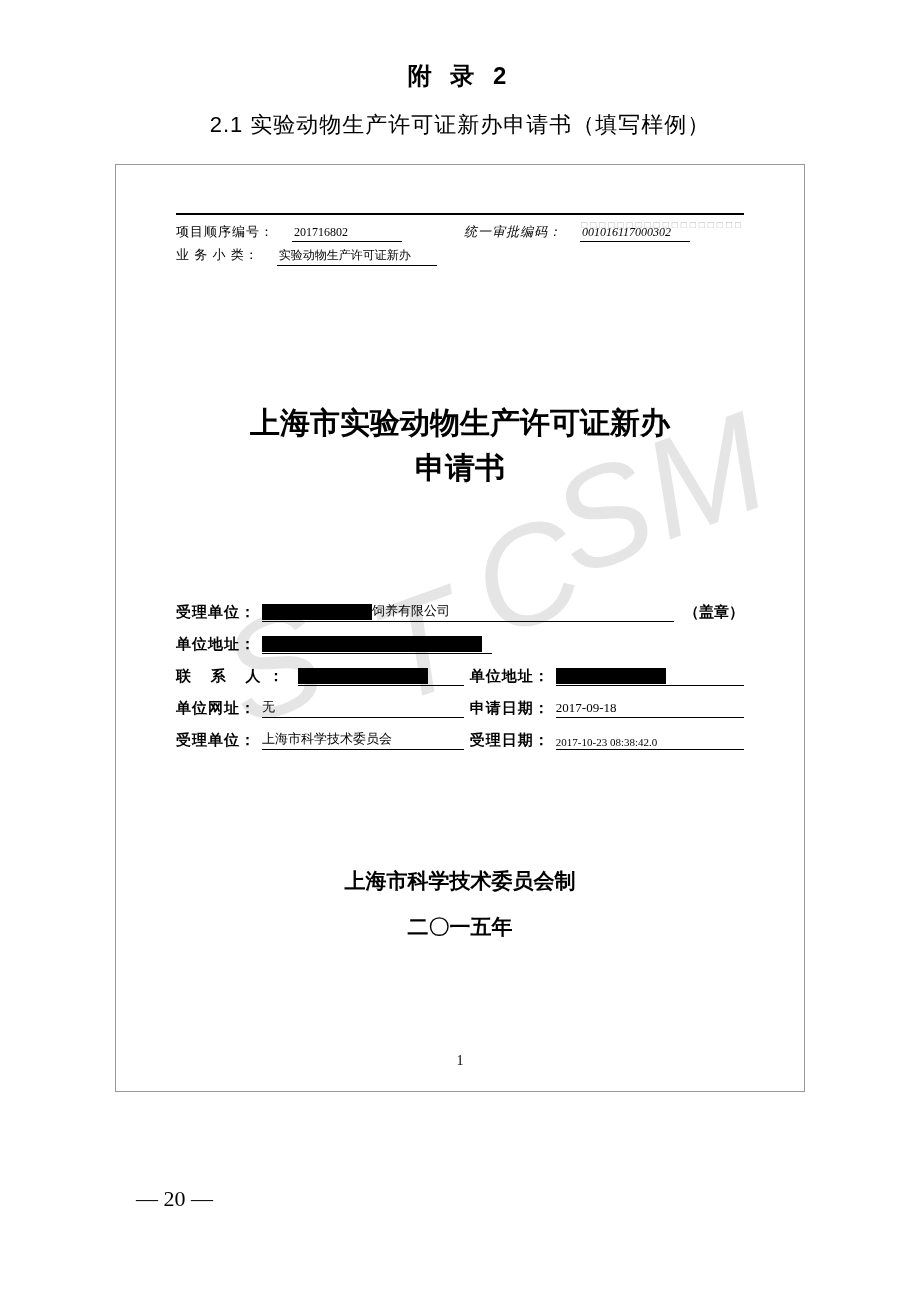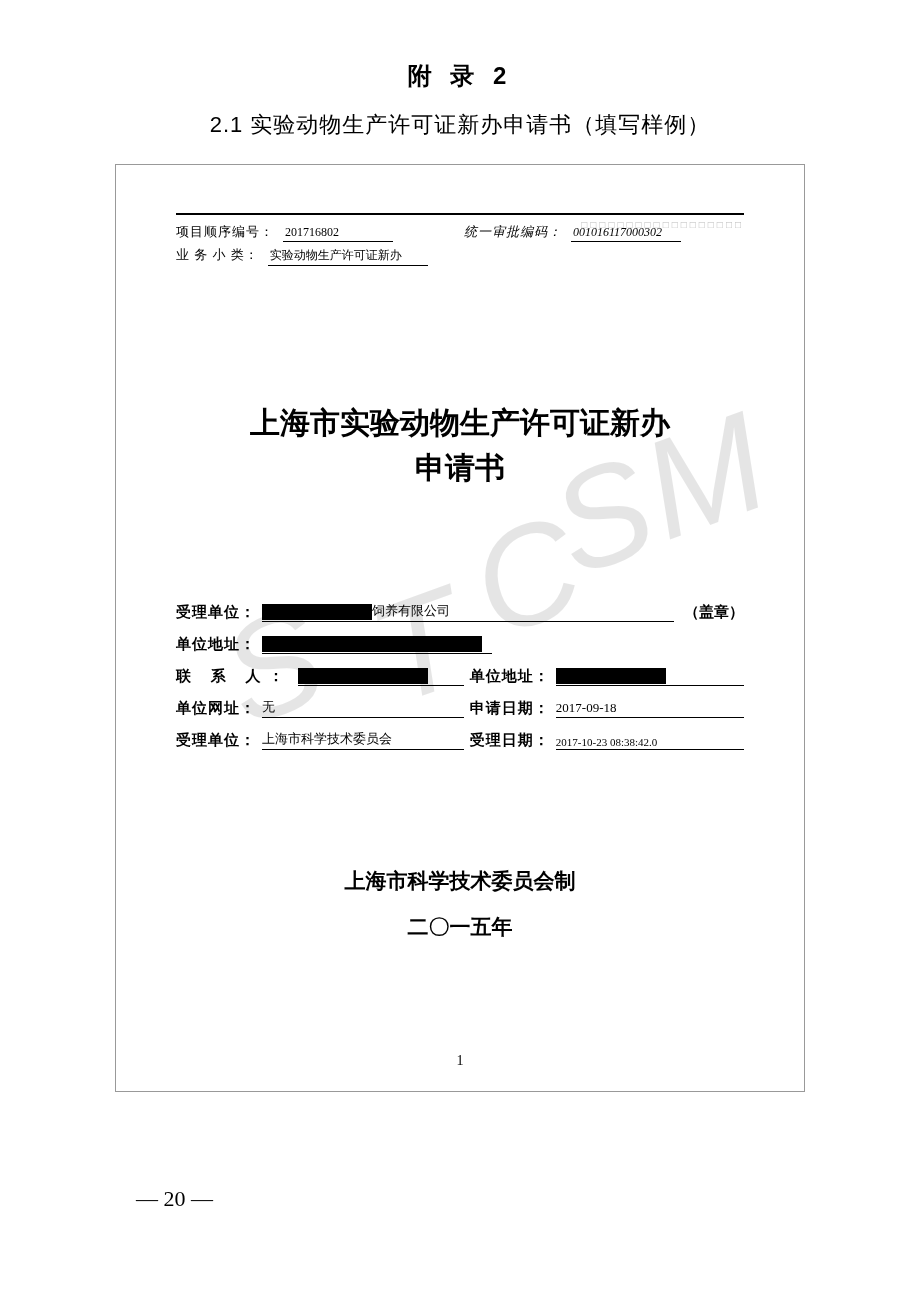--- a/index.html
+++ b/index.html
@@ -52,21 +52,21 @@
       padding-top: 8px;
       font-size: 13px;
     }
     .meta-row {
       display: flex;
       gap: 8px;
     }
     .meta-cell {
       display: flex;
       align-items: baseline;
-      gap: 9px;
+      gap: 18px;
       margin-bottom: 4px;
     }
     .meta-label {
       white-space: nowrap;
       letter-spacing: 1px;
     }
     .meta-value {
       border-bottom: 1px solid #000;
       min-width: 110px;
       padding: 0 2px 1px 2px;

